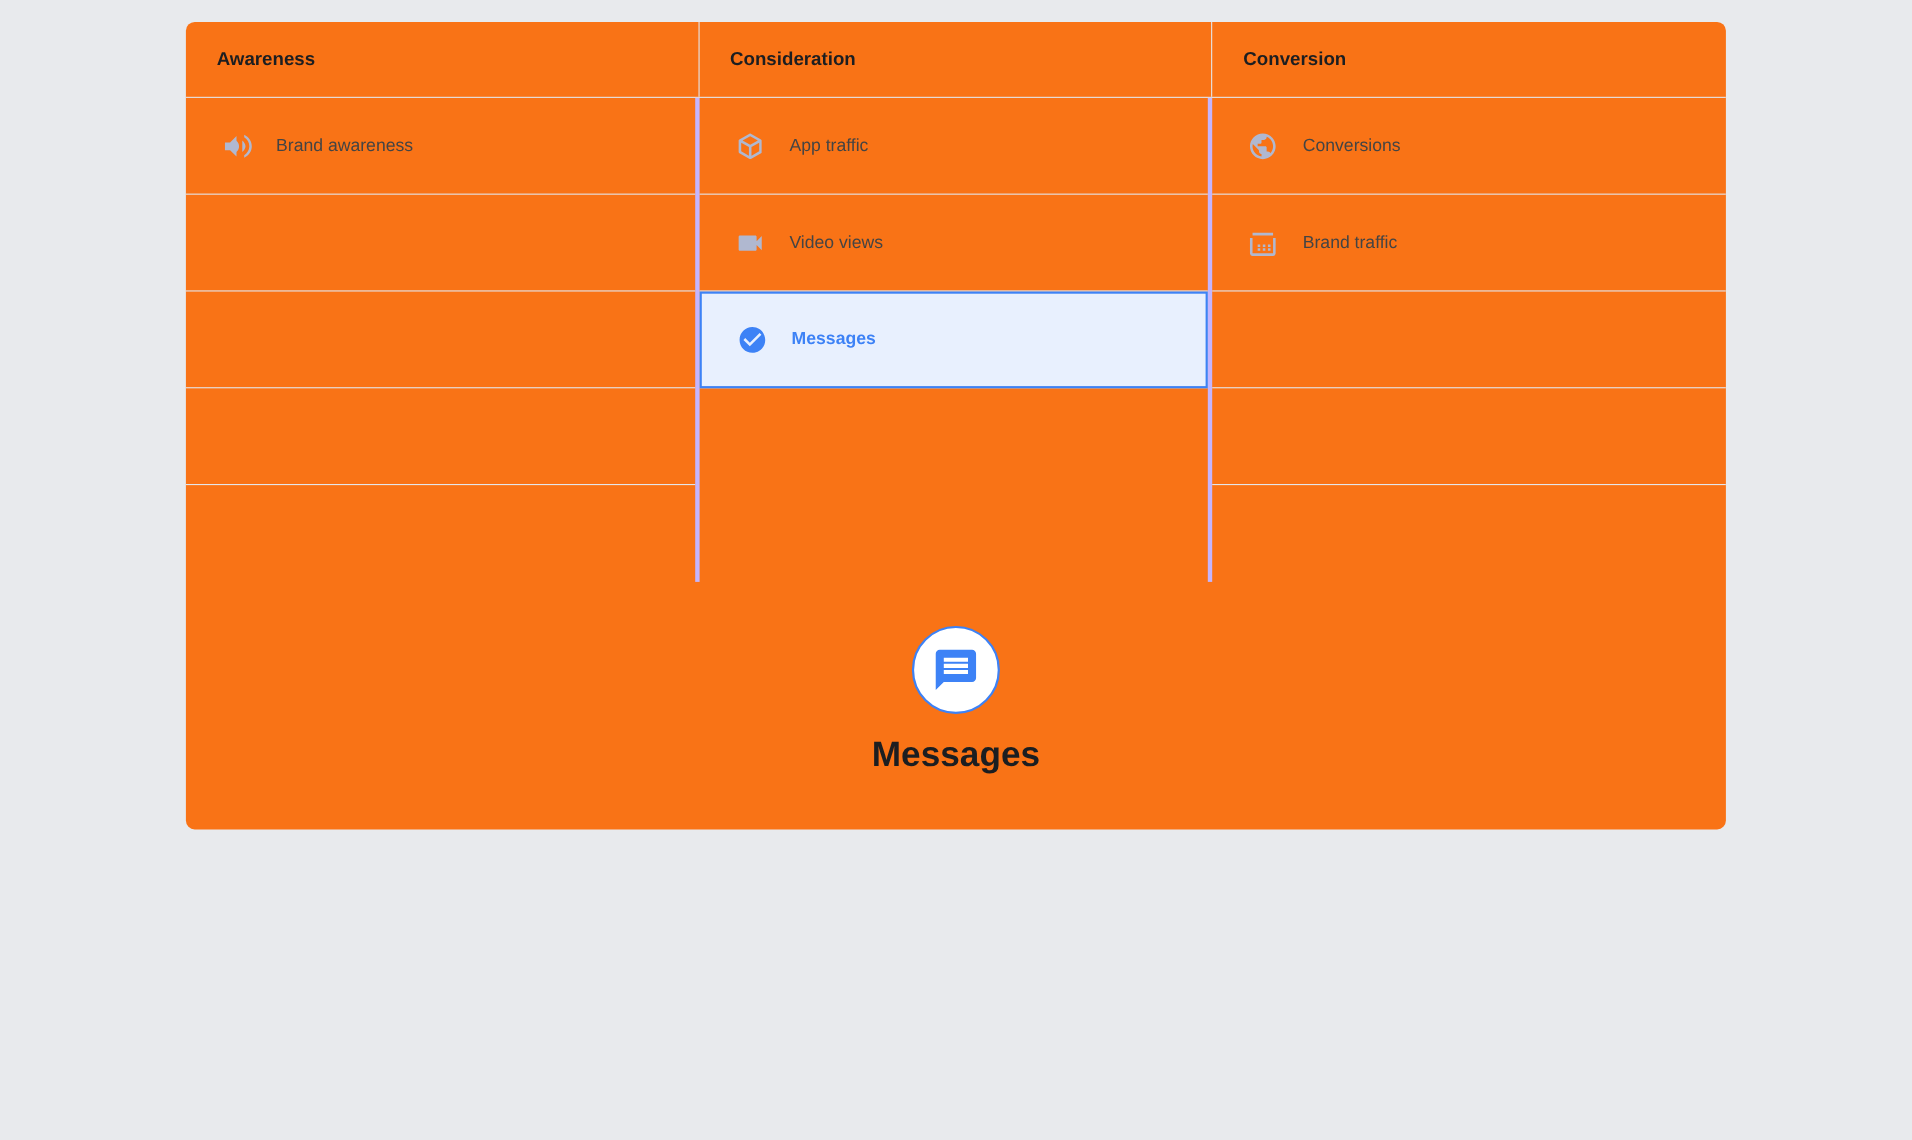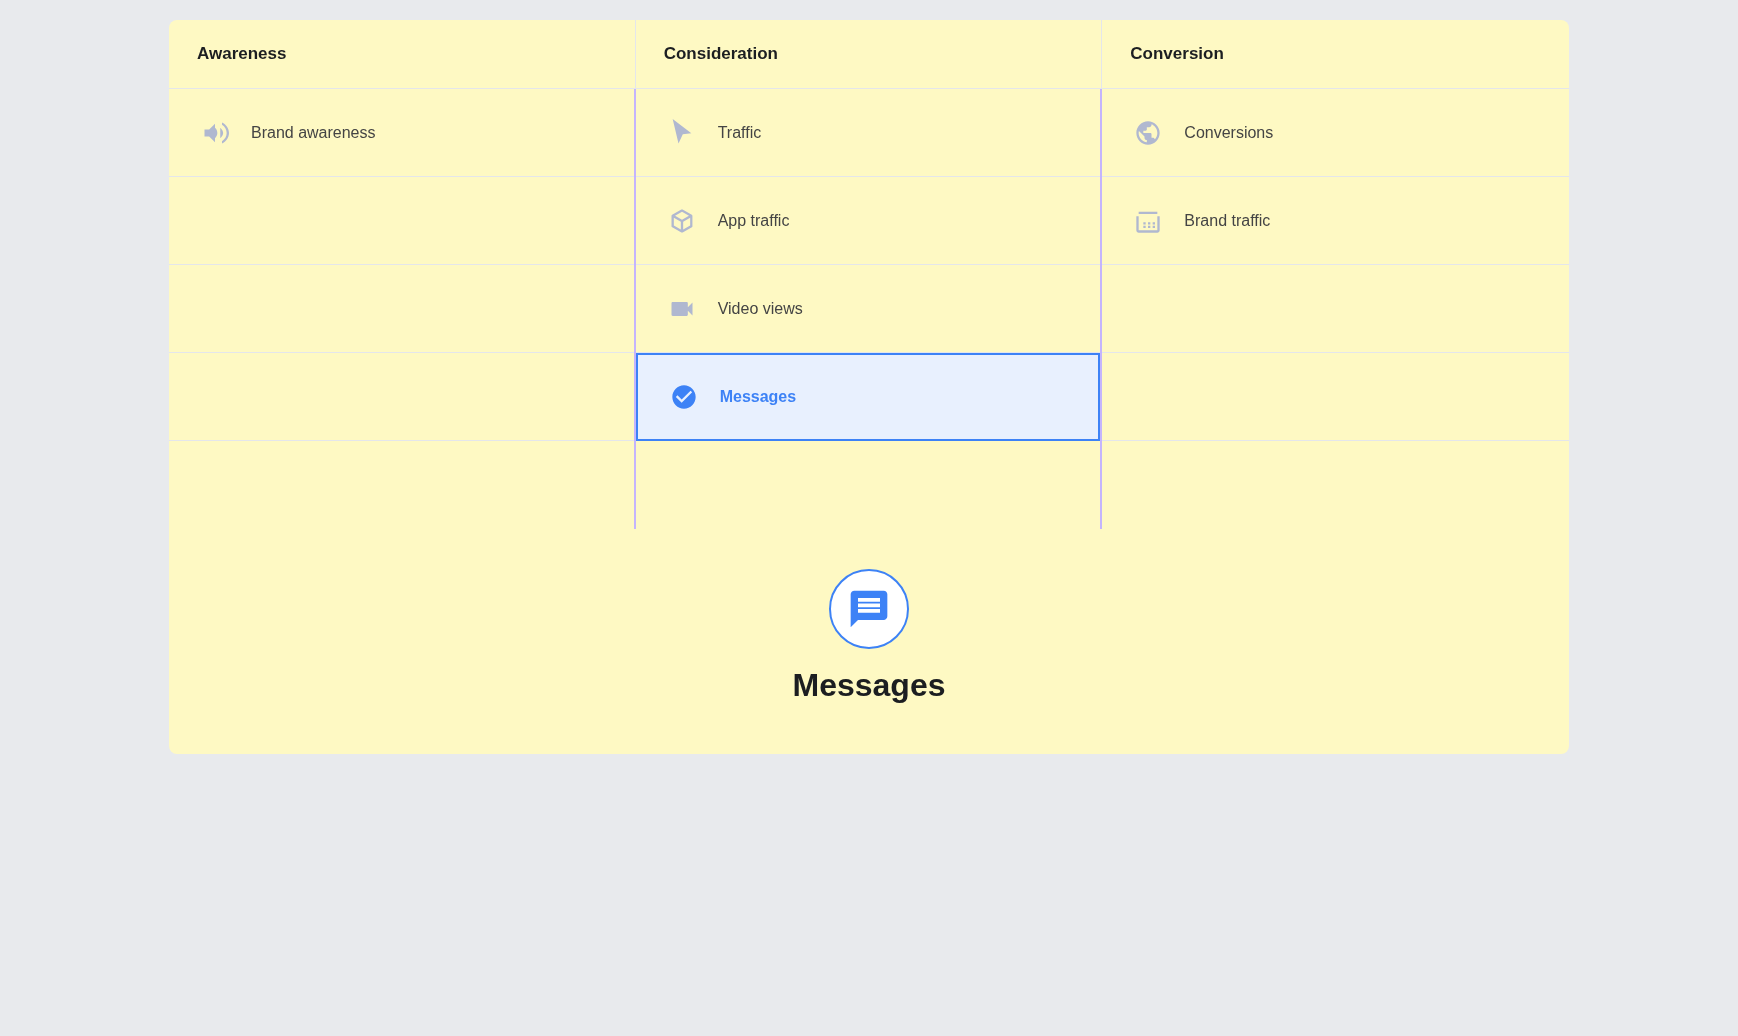--- a/index.html
+++ b/index.html
@@ -8,21 +8,21 @@
       background: #e8eaed;
       font-family: -apple-system, BlinkMacSystemFont, 'Segoe UI', Helvetica, Arial, sans-serif;
       min-height: 1036px;
       display: flex;
       align-items: flex-start;
       justify-content: center;
       padding: 20px;
     }
 
     .container {
-      background: #fef9c3;
+      background: #f97316;
       border-radius: 8px;
       width: 1400px;
       max-width: 100%;
       overflow: hidden;
     }
 
     .grid {
       display: grid;
       grid-template-columns: 1fr 1fr 1fr;
       border-bottom: 1px solid #e4e6eb;
@@ -39,21 +39,21 @@
     .col-header:last-child {
       border-right: none;
     }
 
     .grid-body {
       display: grid;
       grid-template-columns: 1fr 1fr 1fr;
     }
 
     .col {
-      border-right: 2px solid #c4b5fd;
+      border-right: 4px solid #c4b5fd;
       display: flex;
       flex-direction: column;
     }
 
     .col:last-child {
       border-right: none;
     }
 
     .cell {
       display: flex;
@@ -173,28 +173,20 @@
 
 
       <div class="empty-cell"></div>
       <div class="empty-cell"></div>
       <div class="empty-cell"></div>
       <div class="empty-cell" style="border-bottom:none;"></div>
     </div>
 
     <div class="col">
 
-      <div class="cell">
-        <div class="cell-icon">
-          <svg viewBox="0 0 24 24" xmlns="http://www.w3.org/2000/svg">
-            <path d="M4 0l16 12.3-7.3.8L9 21z"></path>
-          </svg>
-        </div>
-        <span class="cell-label">Traffic</span>
-      </div>
 
 
       <div class="cell">
         <div class="cell-icon">
           <svg viewBox="0 0 24 24" xmlns="http://www.w3.org/2000/svg">
             <path d="M21 16.5c0 .38-.21.71-.53.88l-7.9 4.44c-.16.09-.34.13-.53.13s-.37-.04-.53-.13l-7.9-4.44A.991.991 0 013 16.5v-9c0-.38.21-.71.53-.88l7.9-4.44c.16-.09.34-.13.53-.13s.37.04.53.13l7.9 4.44c.32.17.53.5.53.88v9zM12 4.15L6.04 7.5 12 10.85 17.96 7.5 12 4.15zM5 15.91l6 3.38v-6.71L5 9.21v6.7zm14 0v-6.7l-6 3.37v6.71l6-3.38z"></path>
           </svg>
         </div>
         <span class="cell-label">App traffic</span>
       </div>

